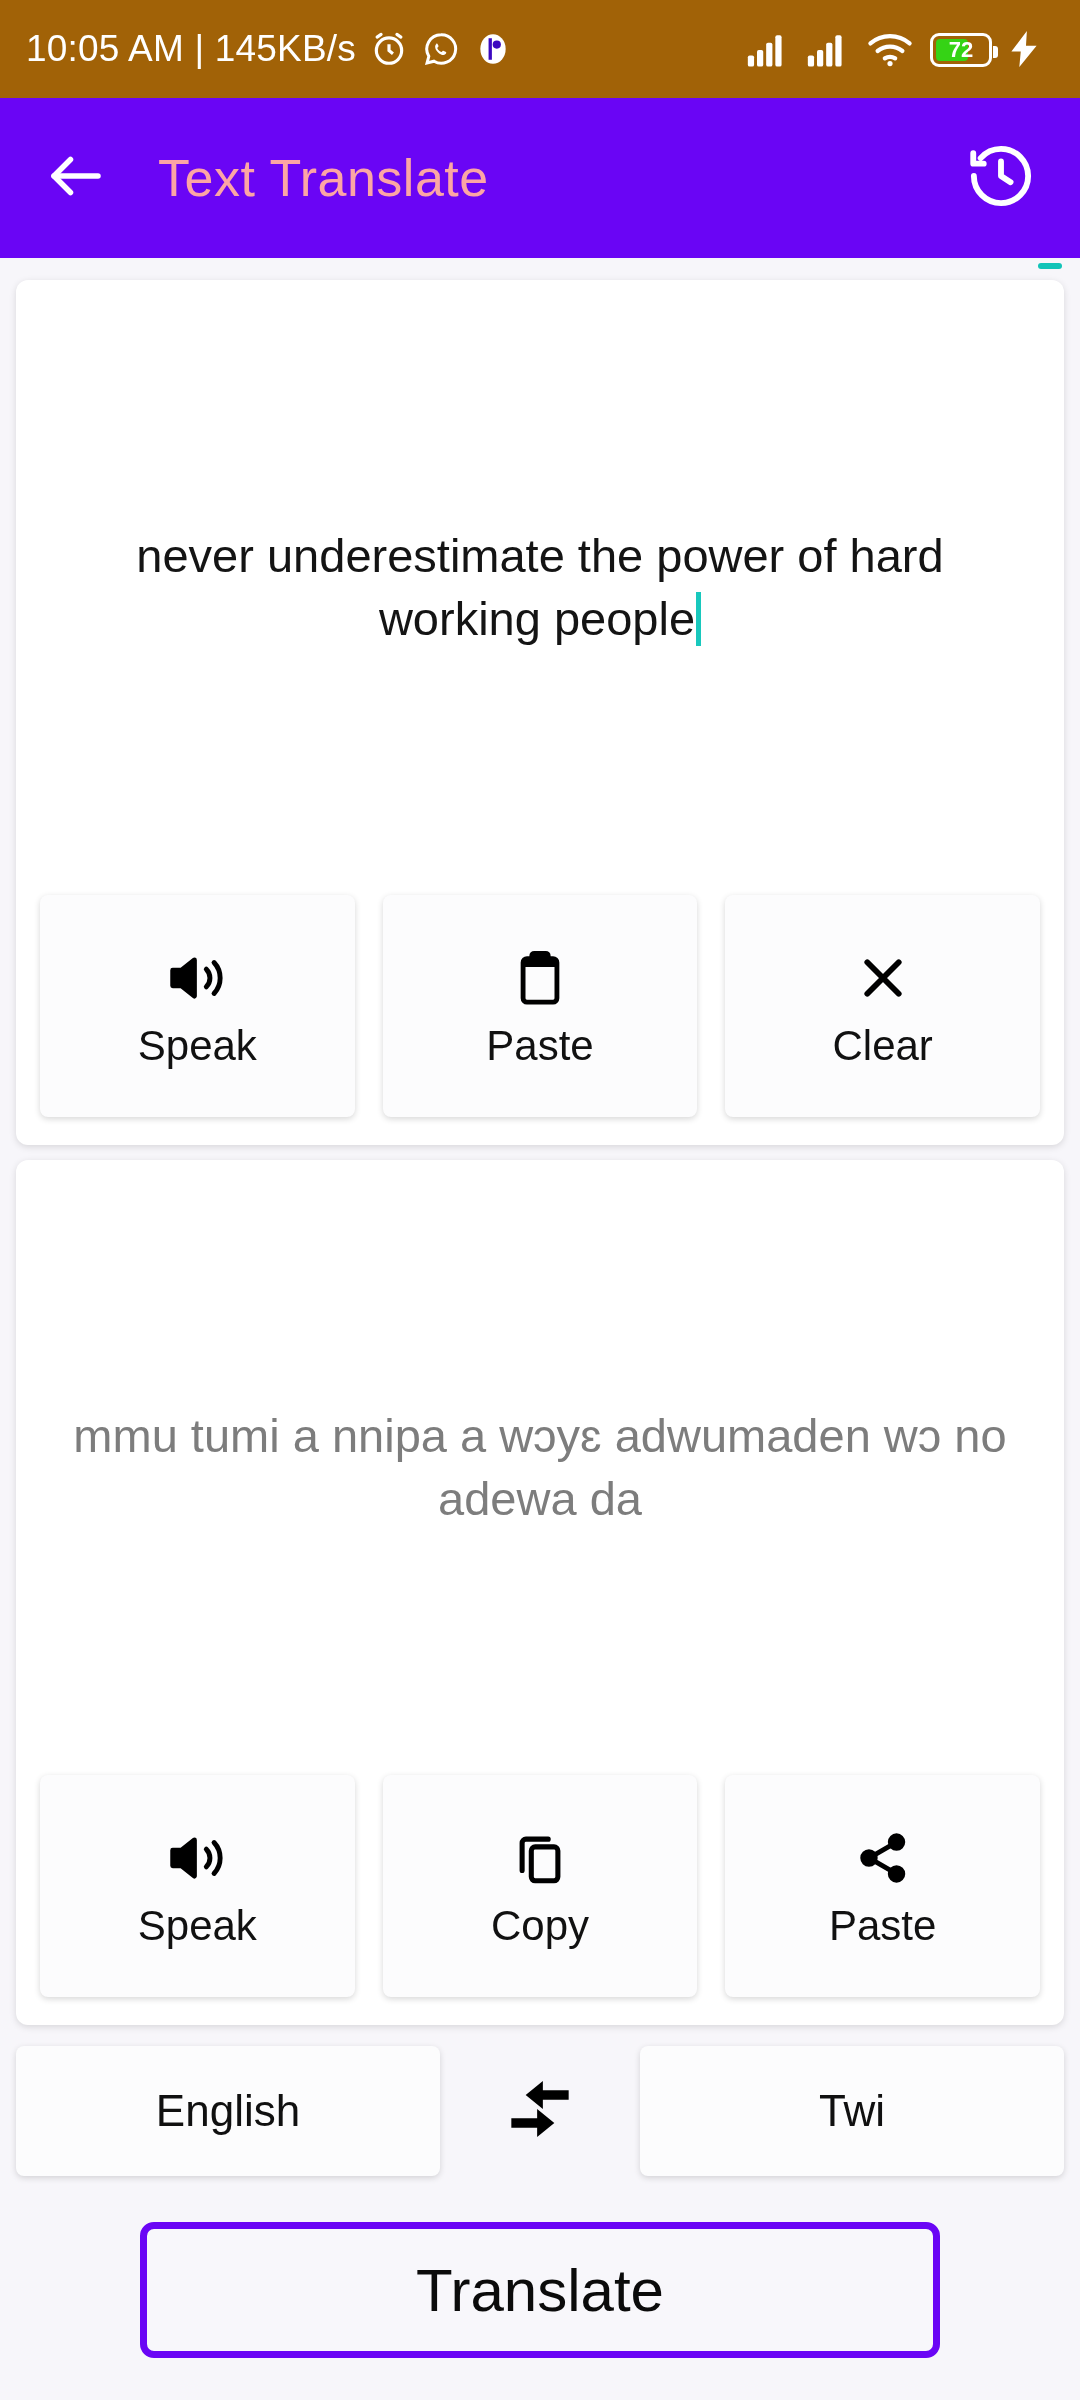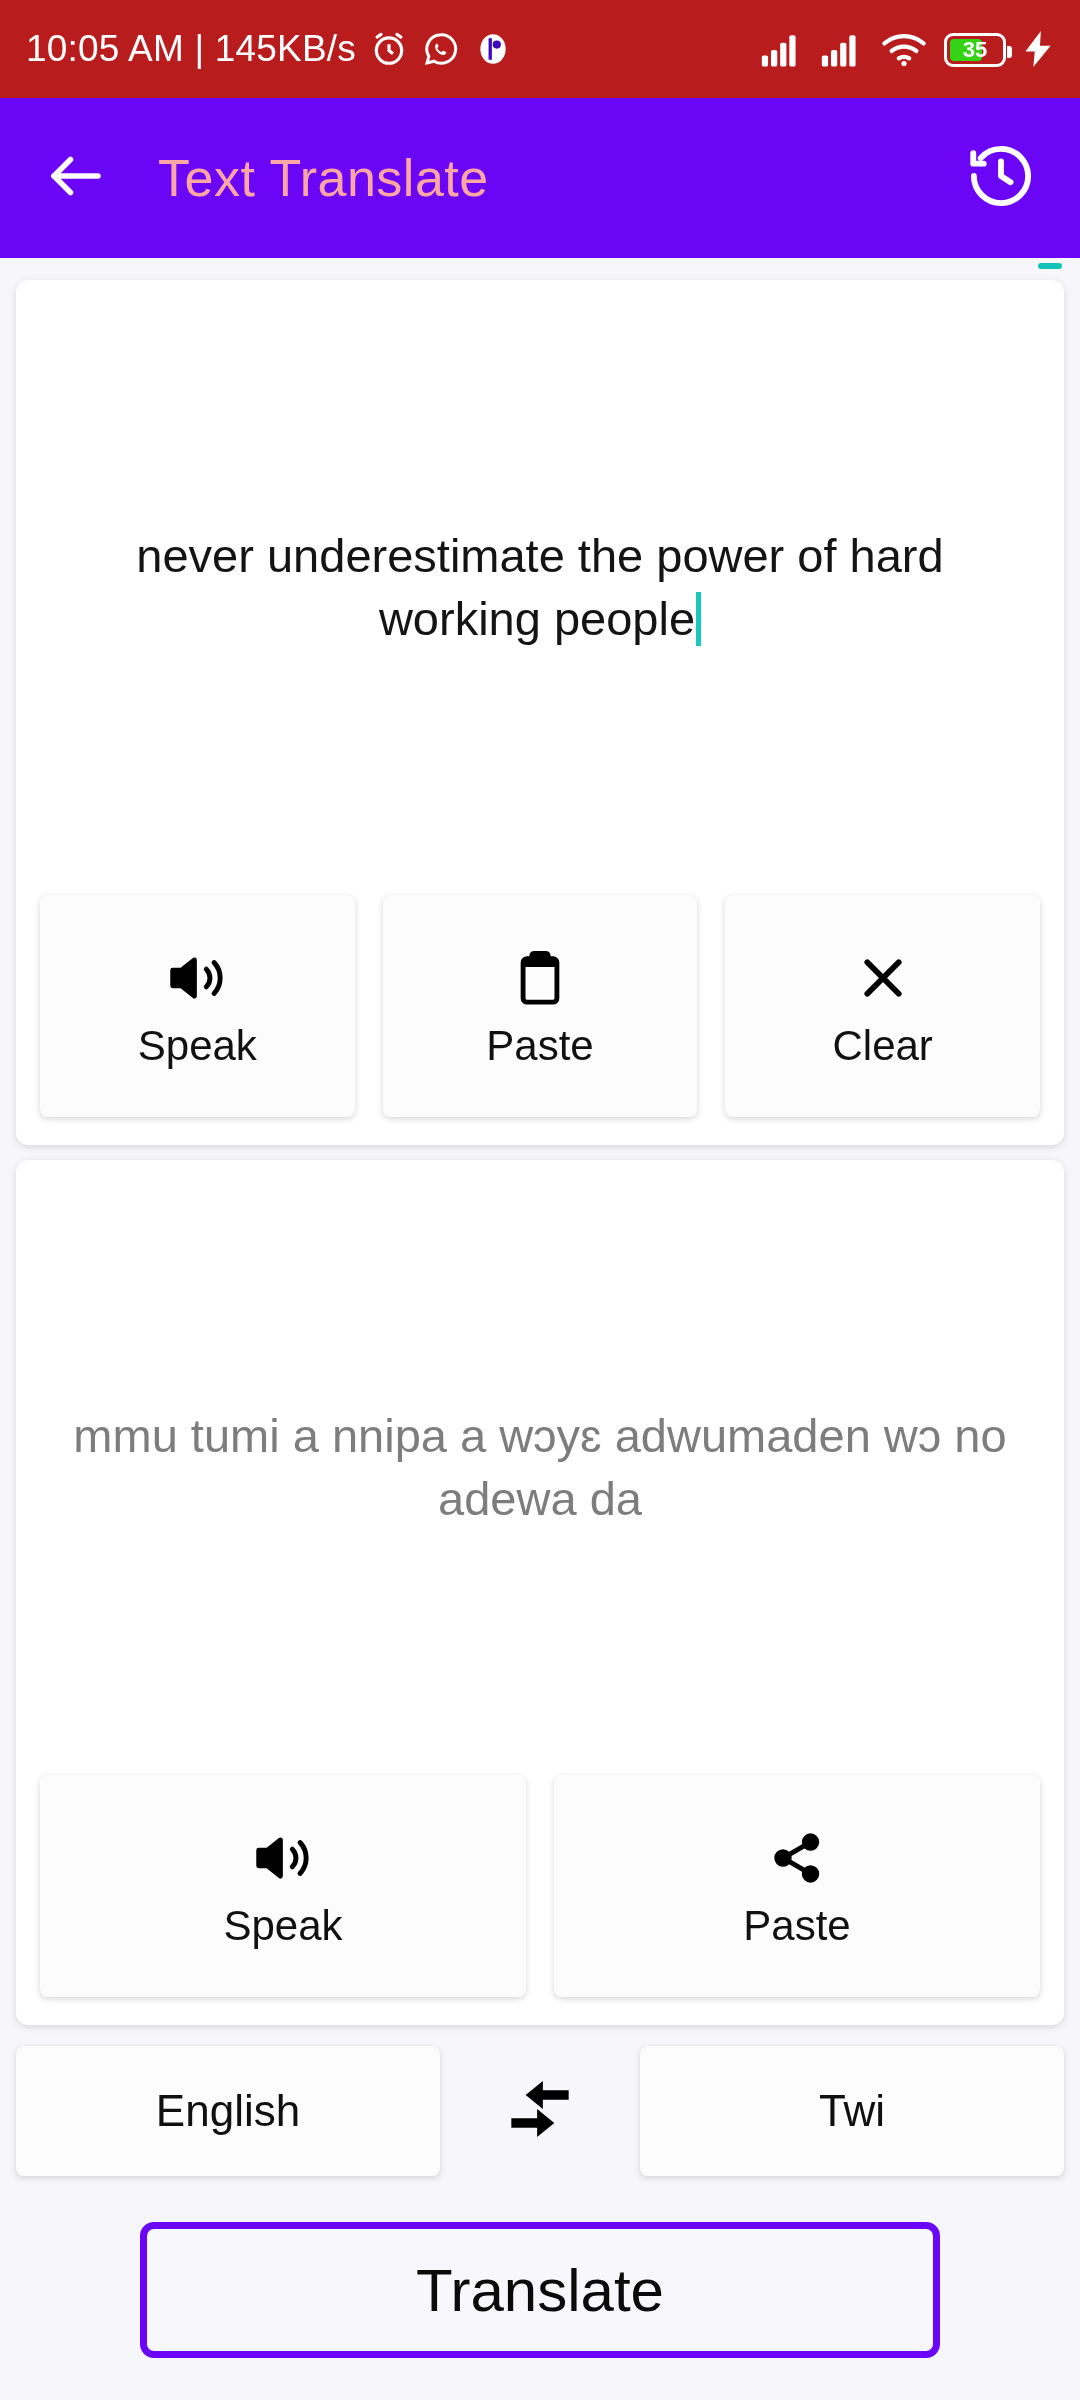--- a/index.html
+++ b/index.html
@@ -15,25 +15,25 @@
     background: #f7f6fa;
     position: relative;
   }
 
   
   .status-bar {
     position: absolute;
     top: 0; left: 0;
     width: 1080px;
     height: 98px;
-    background: #b91c1c;
+    background: #a16207;
     display: flex;
     align-items: center;
     justify-content: space-between;
-    padding: 0 26px 0 26px;
+    padding: 0 40px 0 26px;
     color: #ffffff;
   }
   .status-left {
     display: flex;
     align-items: center;
     gap: 14px;
   }
   .status-clock {
     font-size: 37px;
     letter-spacing: 0.2px;
@@ -315,21 +315,21 @@
       <svg width="48" height="36" viewBox="0 0 24 18" fill="none" stroke="#ffffff" stroke-width="2.1" stroke-linecap="round">
         <path d="M2.2 6.2a15 15 0 0119.6 0"></path>
         <path d="M5.8 10a10 10 0 0112.4 0"></path>
         <path d="M9.4 13.7a5 5 0 015.2 0"></path>
         <circle cx="12" cy="16.3" r="1.3" fill="#ffffff" stroke="none"></circle>
       </svg>
     </span>
 
     <span class="battery-pill">
       <span class="battery-fill"></span>
-      <span class="battery-text">35</span>
+      <span class="battery-text">72</span>
     </span>
 
     <span class="status-icon">
       <svg width="32" height="36" viewBox="0 0 14 20">
         <path d="M8.6 0L0 11.4h5.2L4.4 20 14 8.2H8.1z" fill="#ffffff"></path>
       </svg>
     </span>
   </div>
 </div>
 
@@ -416,20 +416,29 @@
       <span class="action-icon">
         <svg width="62" height="62" viewBox="0 0 24 24" fill="none" stroke="#000000" stroke-width="1.9" stroke-linecap="round" stroke-linejoin="round">
           <path d="M11 5L6 9H2.6v6H6l5 4z" fill="#000000"></path>
           <path d="M15.6 8.6a4.8 4.8 0 010 6.8"></path>
           <path d="M18.6 6a8.8 8.8 0 010 12"></path>
         </svg>
       </span>
       <span class="action-label">Speak</span>
     </div>
 
+    <div class="action-btn">
+      <span class="action-icon">
+        <svg width="58" height="58" viewBox="0 0 24 24" fill="none" stroke="#000000" stroke-width="2.1" stroke-linecap="round" stroke-linejoin="round">
+          <rect x="8.4" y="7.4" width="11" height="14" rx="1.6"></rect>
+          <path d="M15.4 4.2H6.2a1.6 1.6 0 00-1.6 1.6v11.4"></path>
+        </svg>
+      </span>
+      <span class="action-label">Copy</span>
+    </div>
 
     <div class="action-btn">
       <span class="action-icon">
         <svg width="58" height="58" viewBox="0 0 24 24" fill="none" stroke="#000000" stroke-width="2" stroke-linecap="round" stroke-linejoin="round">
           <circle cx="17.6" cy="5.4" r="2.6" fill="#000000"></circle>
           <circle cx="6.2" cy="12" r="2.6" fill="#000000"></circle>
           <circle cx="17.6" cy="18.6" r="2.6" fill="#000000"></circle>
           <path d="M8.5 10.7l6.8-3.9M8.5 13.3l6.8 3.9"></path>
         </svg>
       </span>

